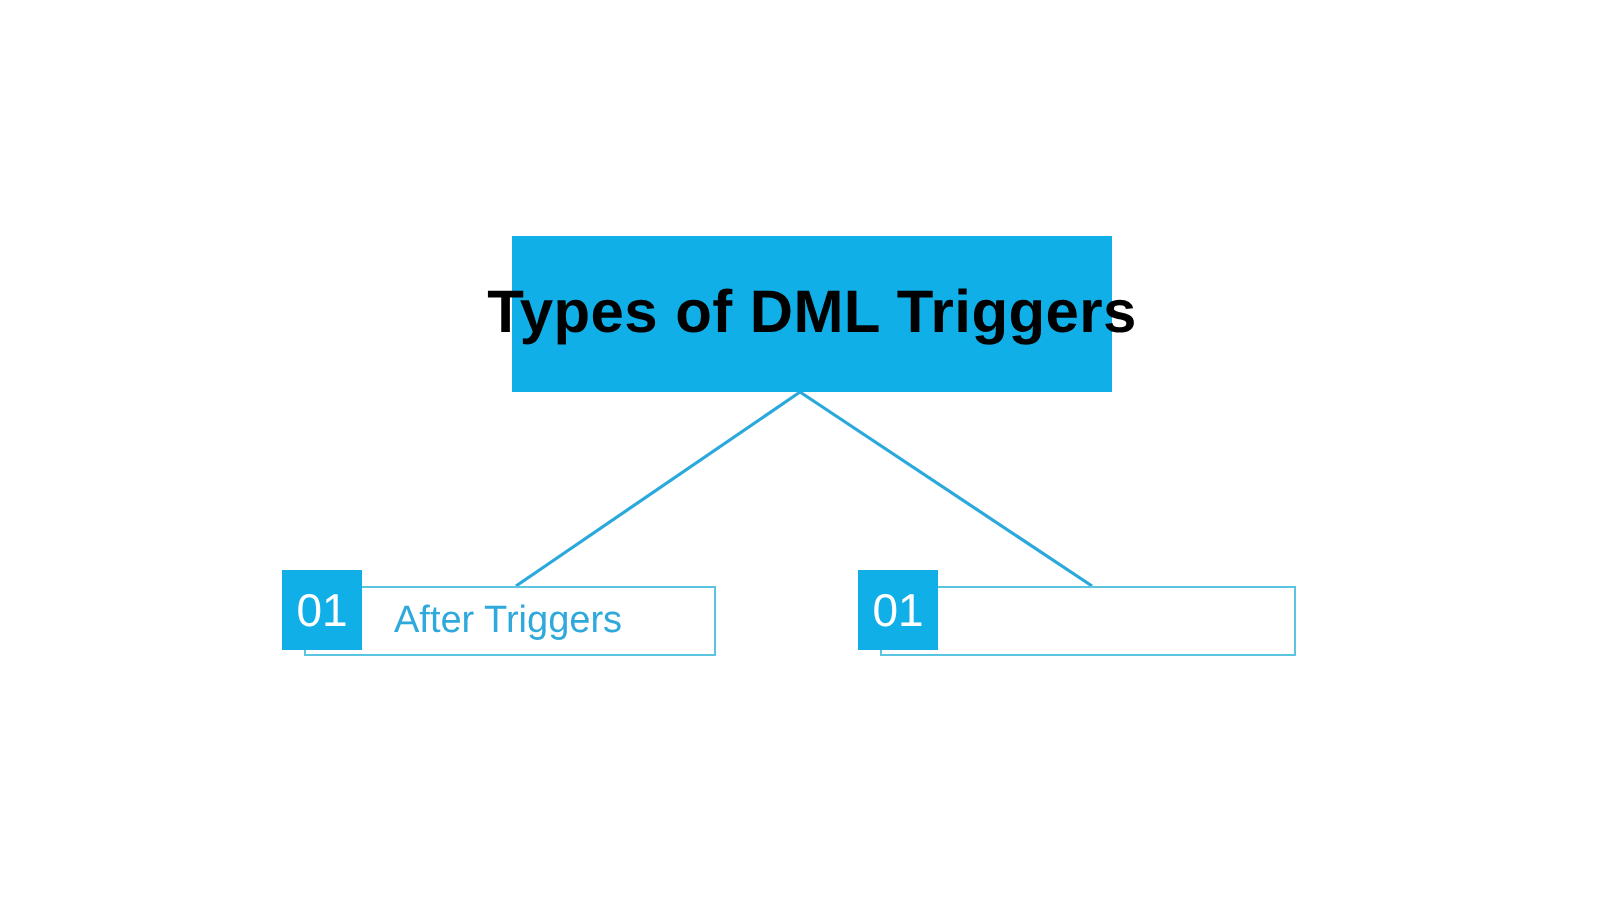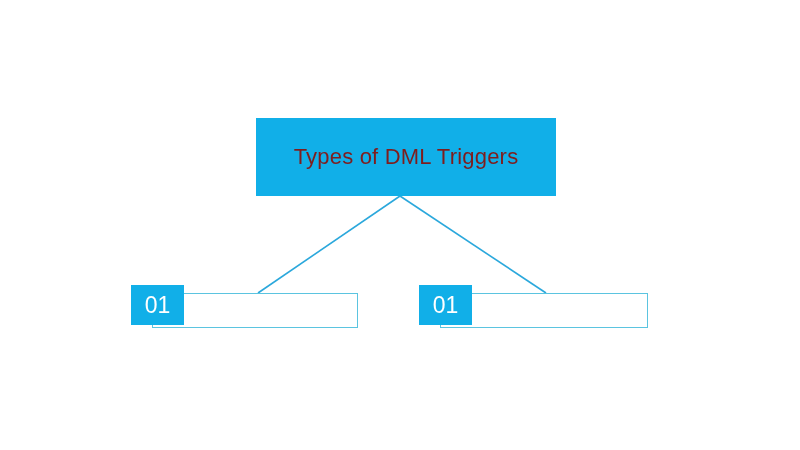--- a/index.html
+++ b/index.html
@@ -36,23 +36,23 @@
     top: 118px;
     width: 300px;
     height: 78px;
     background: #11AFE8;
     display: flex;
     align-items: center;
     justify-content: center;
     box-sizing: border-box;
   }
   #title-box .title-text {
-    color: #7f1d1d;
-    font-size: 22px;
-    font-weight: 400;
+    color: #000000;
+    font-size: 30px;
+    font-weight: 700;
     letter-spacing: 0.2px;
     white-space: nowrap;
     line-height: 1;
   }
 
   
   .item {
     position: absolute;
     height: 44px;
   }
@@ -61,23 +61,23 @@
     left: 21px;
     top: 8px;
     right: 0;
     height: 35px;
     background: #ffffff;
     border: 1.4px solid #5BC4E0;
     box-sizing: border-box;
   }
   .item .item-badge {
     position: absolute;
-    left: 0;
+    left: 10px;
     top: 0;
-    width: 53px;
+    width: 40px;
     height: 40px;
     background: #11AFE8;
     display: flex;
     align-items: center;
     justify-content: center;
     box-sizing: border-box;
   }
   .item .item-badge-text {
     color: #ffffff;
     font-size: 23px;
@@ -126,20 +126,21 @@
     <line x1="400" y1="196" x2="258" y2="293" stroke="#2BA8DC" stroke-width="1.6"></line>
     <line x1="400" y1="196" x2="546" y2="293" stroke="#2BA8DC" stroke-width="1.6"></line>
   </svg>
 
   <div id="title-box">
     <span class="title-text">Types of DML Triggers</span>
   </div>
 
   <div class="item" id="item-after">
     <div class="item-frame"></div>
+    <div class="item-label">After Triggers</div>
     <div class="item-badge">
       <span class="item-badge-text">01</span>
     </div>
   </div>
 
   <div class="item" id="item-instead">
     <div class="item-frame"></div>
     <div class="item-badge">
       <span class="item-badge-text">01</span>
     </div>

